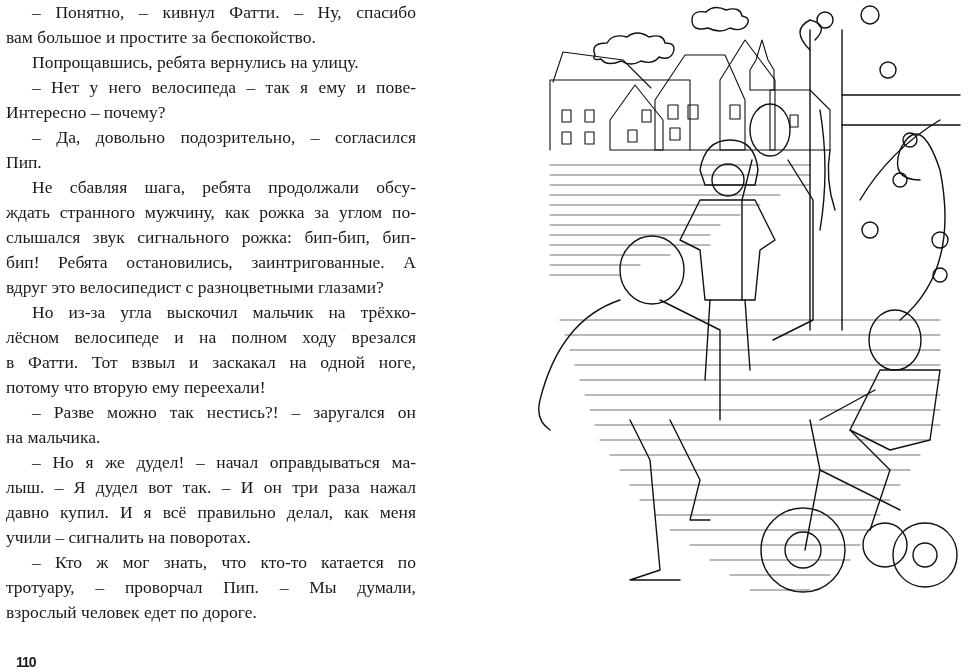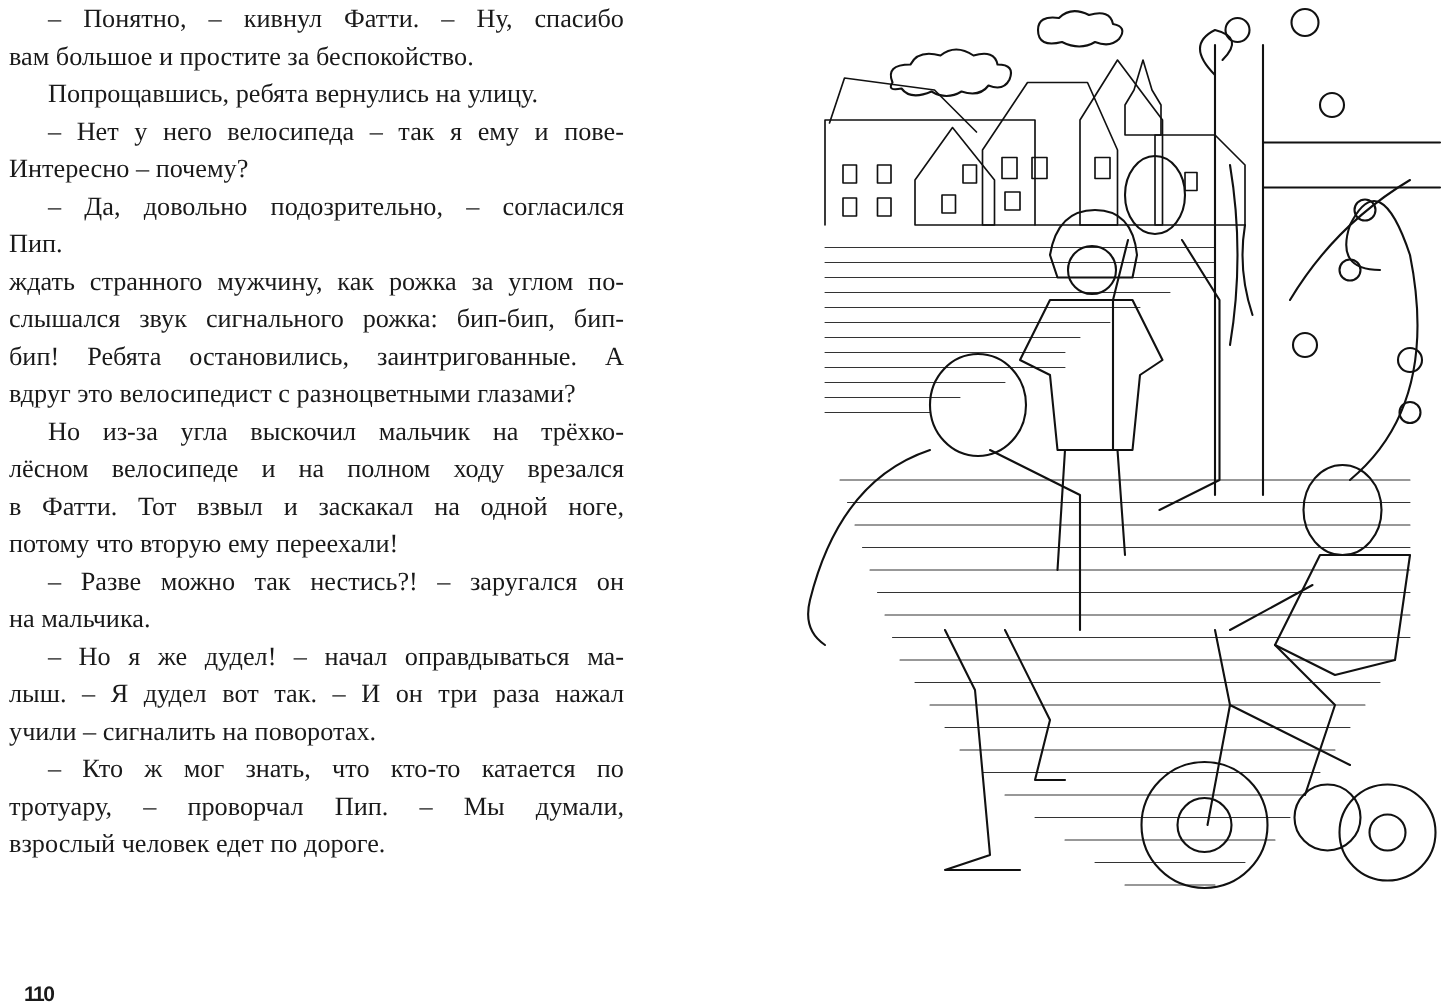--- a/index.html
+++ b/index.html
@@ -23,32 +23,34 @@
 <body>
 
 <div class="page-text" id="text">
     <span class="line indent">– Понятно, – кивнул Фатти. – Ну, спасибо</span>
     <span class="line last">вам большое и простите за беспокойство.</span>
     <span class="line indent last">Попрощавшись, ребята вернулись на улицу.</span>
     <span class="line indent">– Нет у него велосипеда – так я ему и пове-</span>
     <span class="line last">Интересно – почему?</span>
     <span class="line indent">– Да, довольно подозрительно, – согласился</span>
     <span class="line last">Пип.</span>
+    <span class="line indent">Не сбавляя шага, ребята продолжали обсу-</span>
     <span class="line">ждать странного мужчину, как рожка за углом по-</span>
     <span class="line">слышался звук сигнального рожка: бип-бип, бип-</span>
     <span class="line">бип! Ребята остановились, заинтригованные. А</span>
     <span class="line last">вдруг это велосипедист с разноцветными глазами?</span>
     <span class="line indent">Но из-за угла выскочил мальчик на трёхко-</span>
     <span class="line">лёсном велосипеде и на полном ходу врезался</span>
     <span class="line">в Фатти. Тот взвыл и заскакал на одной ноге,</span>
     <span class="line last">потому что вторую ему переехали!</span>
     <span class="line indent">– Разве можно так нестись?! – заругался он</span>
     <span class="line last">на мальчика.</span>
     <span class="line indent">– Но я же дудел! – начал оправдываться ма-</span>
     <span class="line">лыш. – Я дудел вот так. – И он три раза нажал</span>
+    <span class="line">давно купил. И я всё правильно делал, как меня</span>
     <span class="line last">учили – сигналить на поворотах.</span>
     <span class="line indent">– Кто ж мог знать, что кто-то катается по</span>
     <span class="line">тротуару, – проворчал Пип. – Мы думали,</span>
     <span class="line last">взрослый человек едет по дороге.</span>
   </div>
 
 <div class="page-number">110</div>
 
 <svg class="illustration" viewBox="0 0 448 620" fill="none" stroke="#111" stroke-width="1.4" stroke-linecap="round" stroke-linejoin="round">
 

